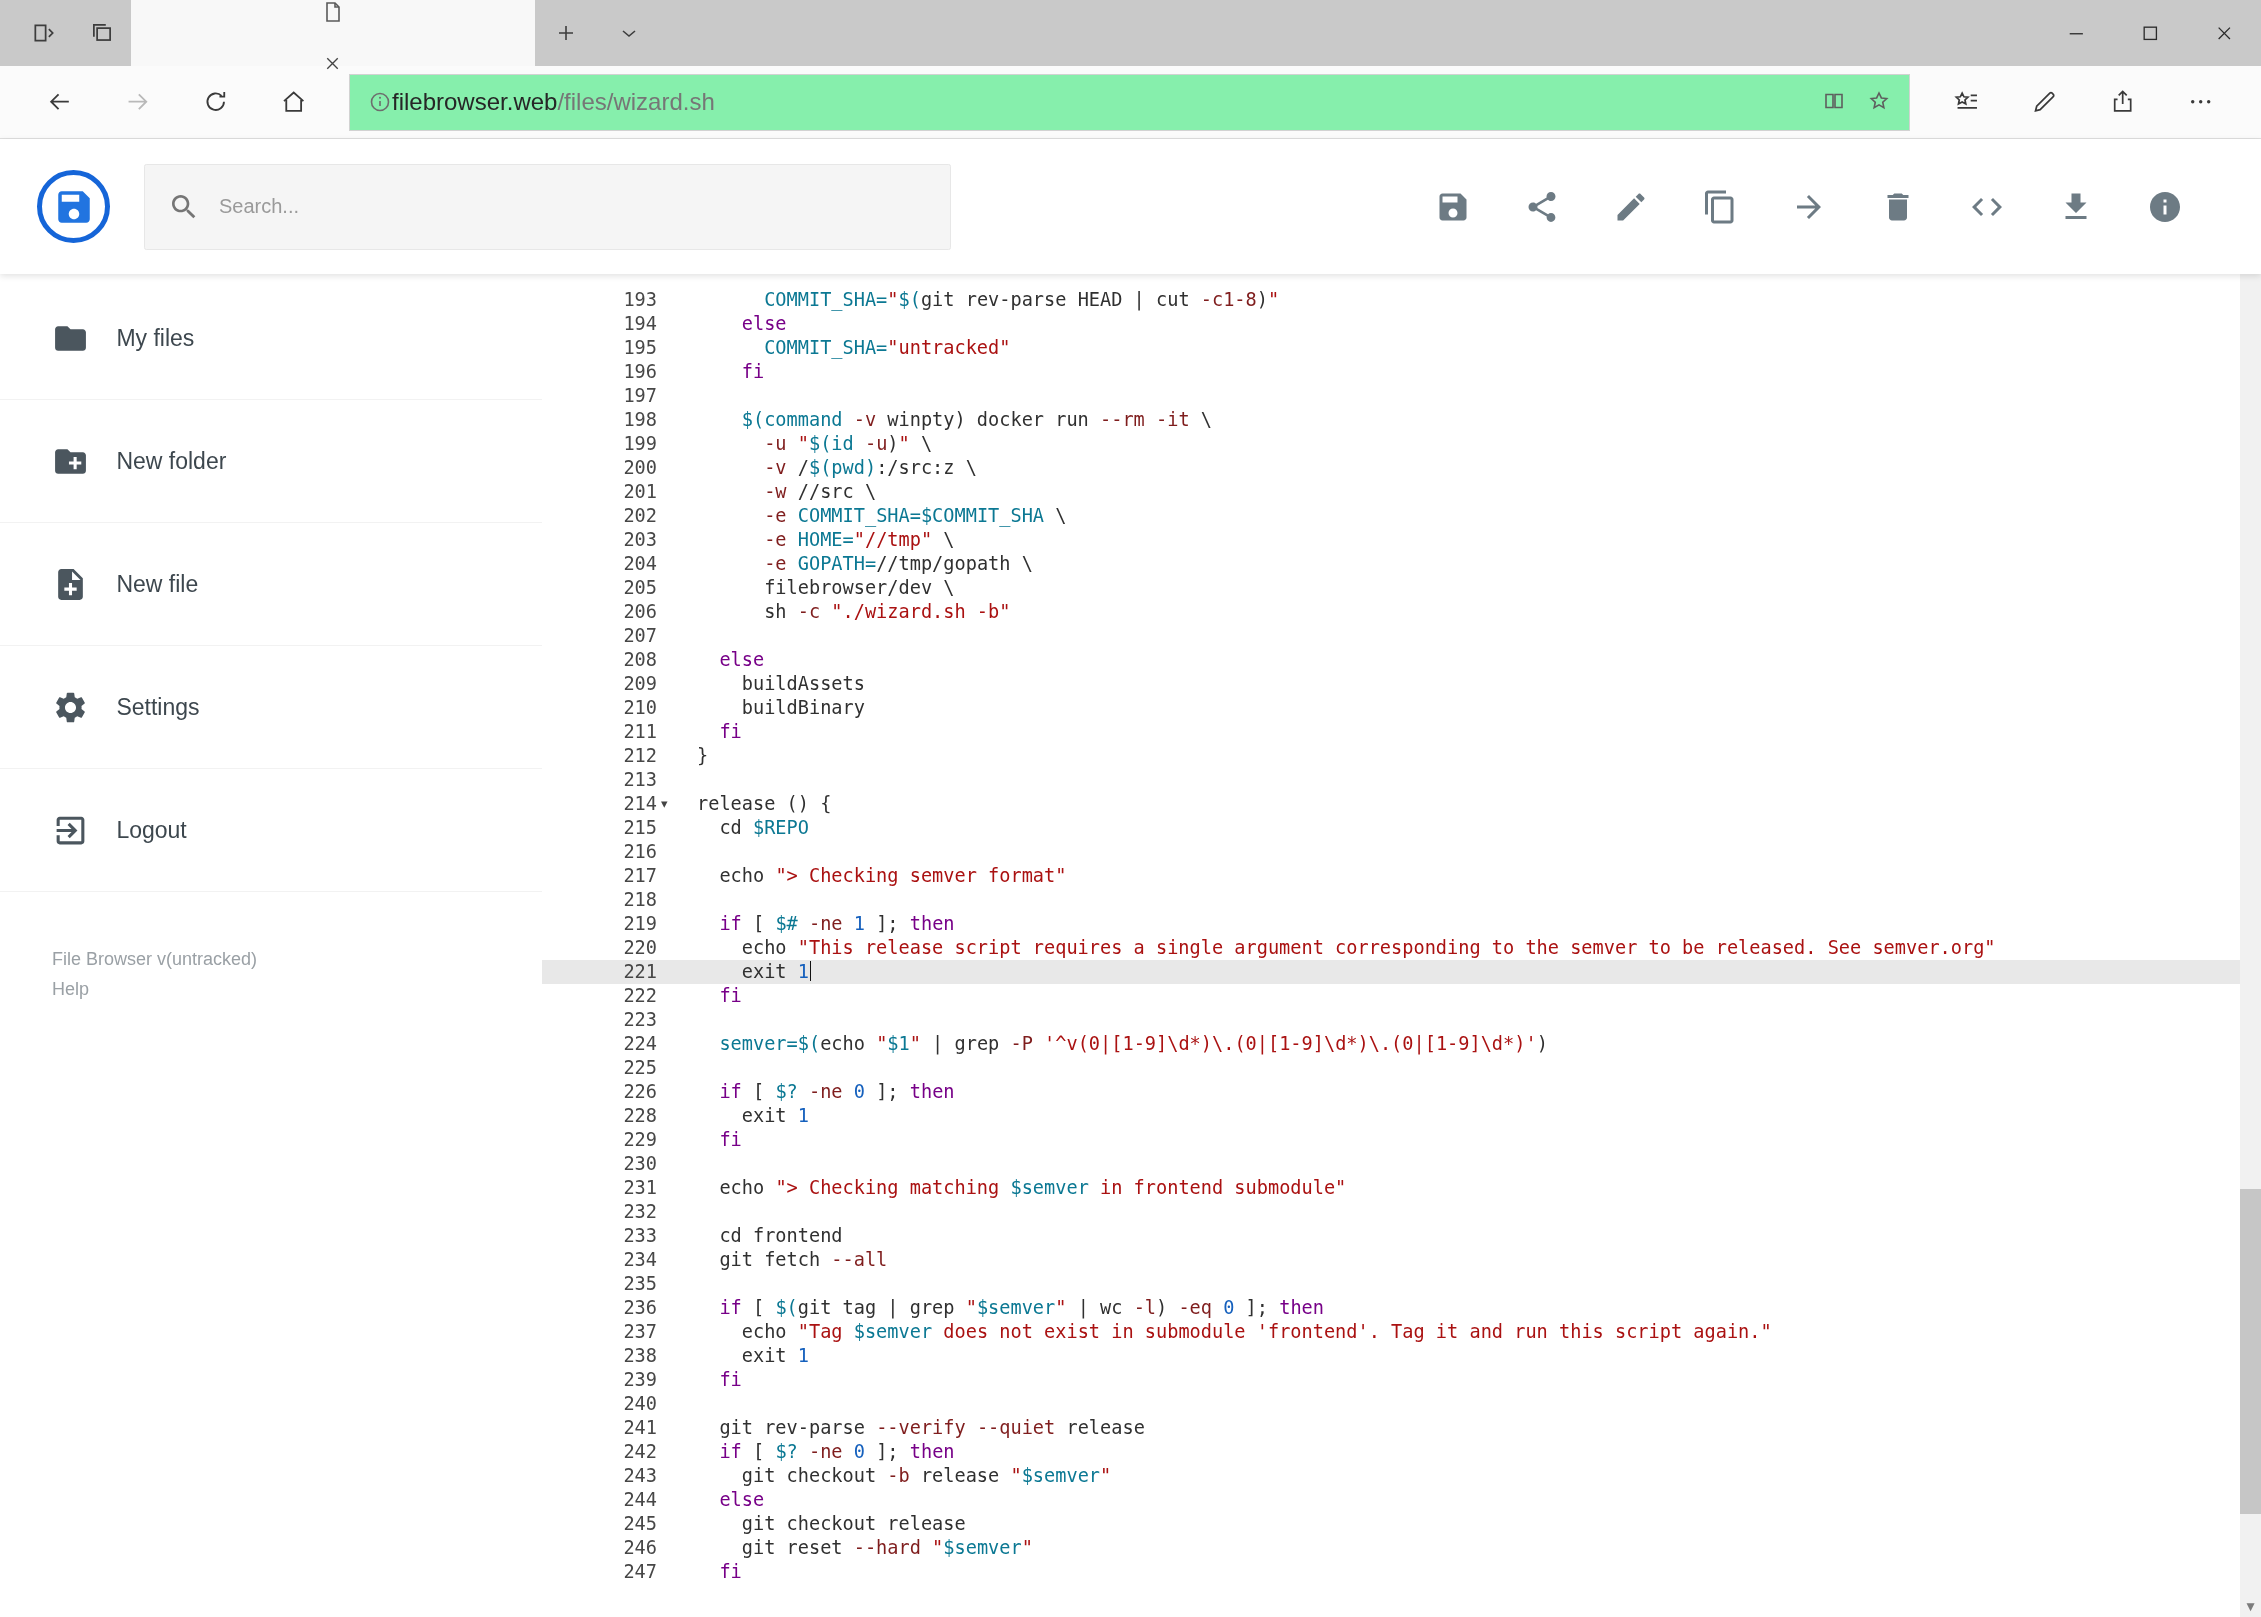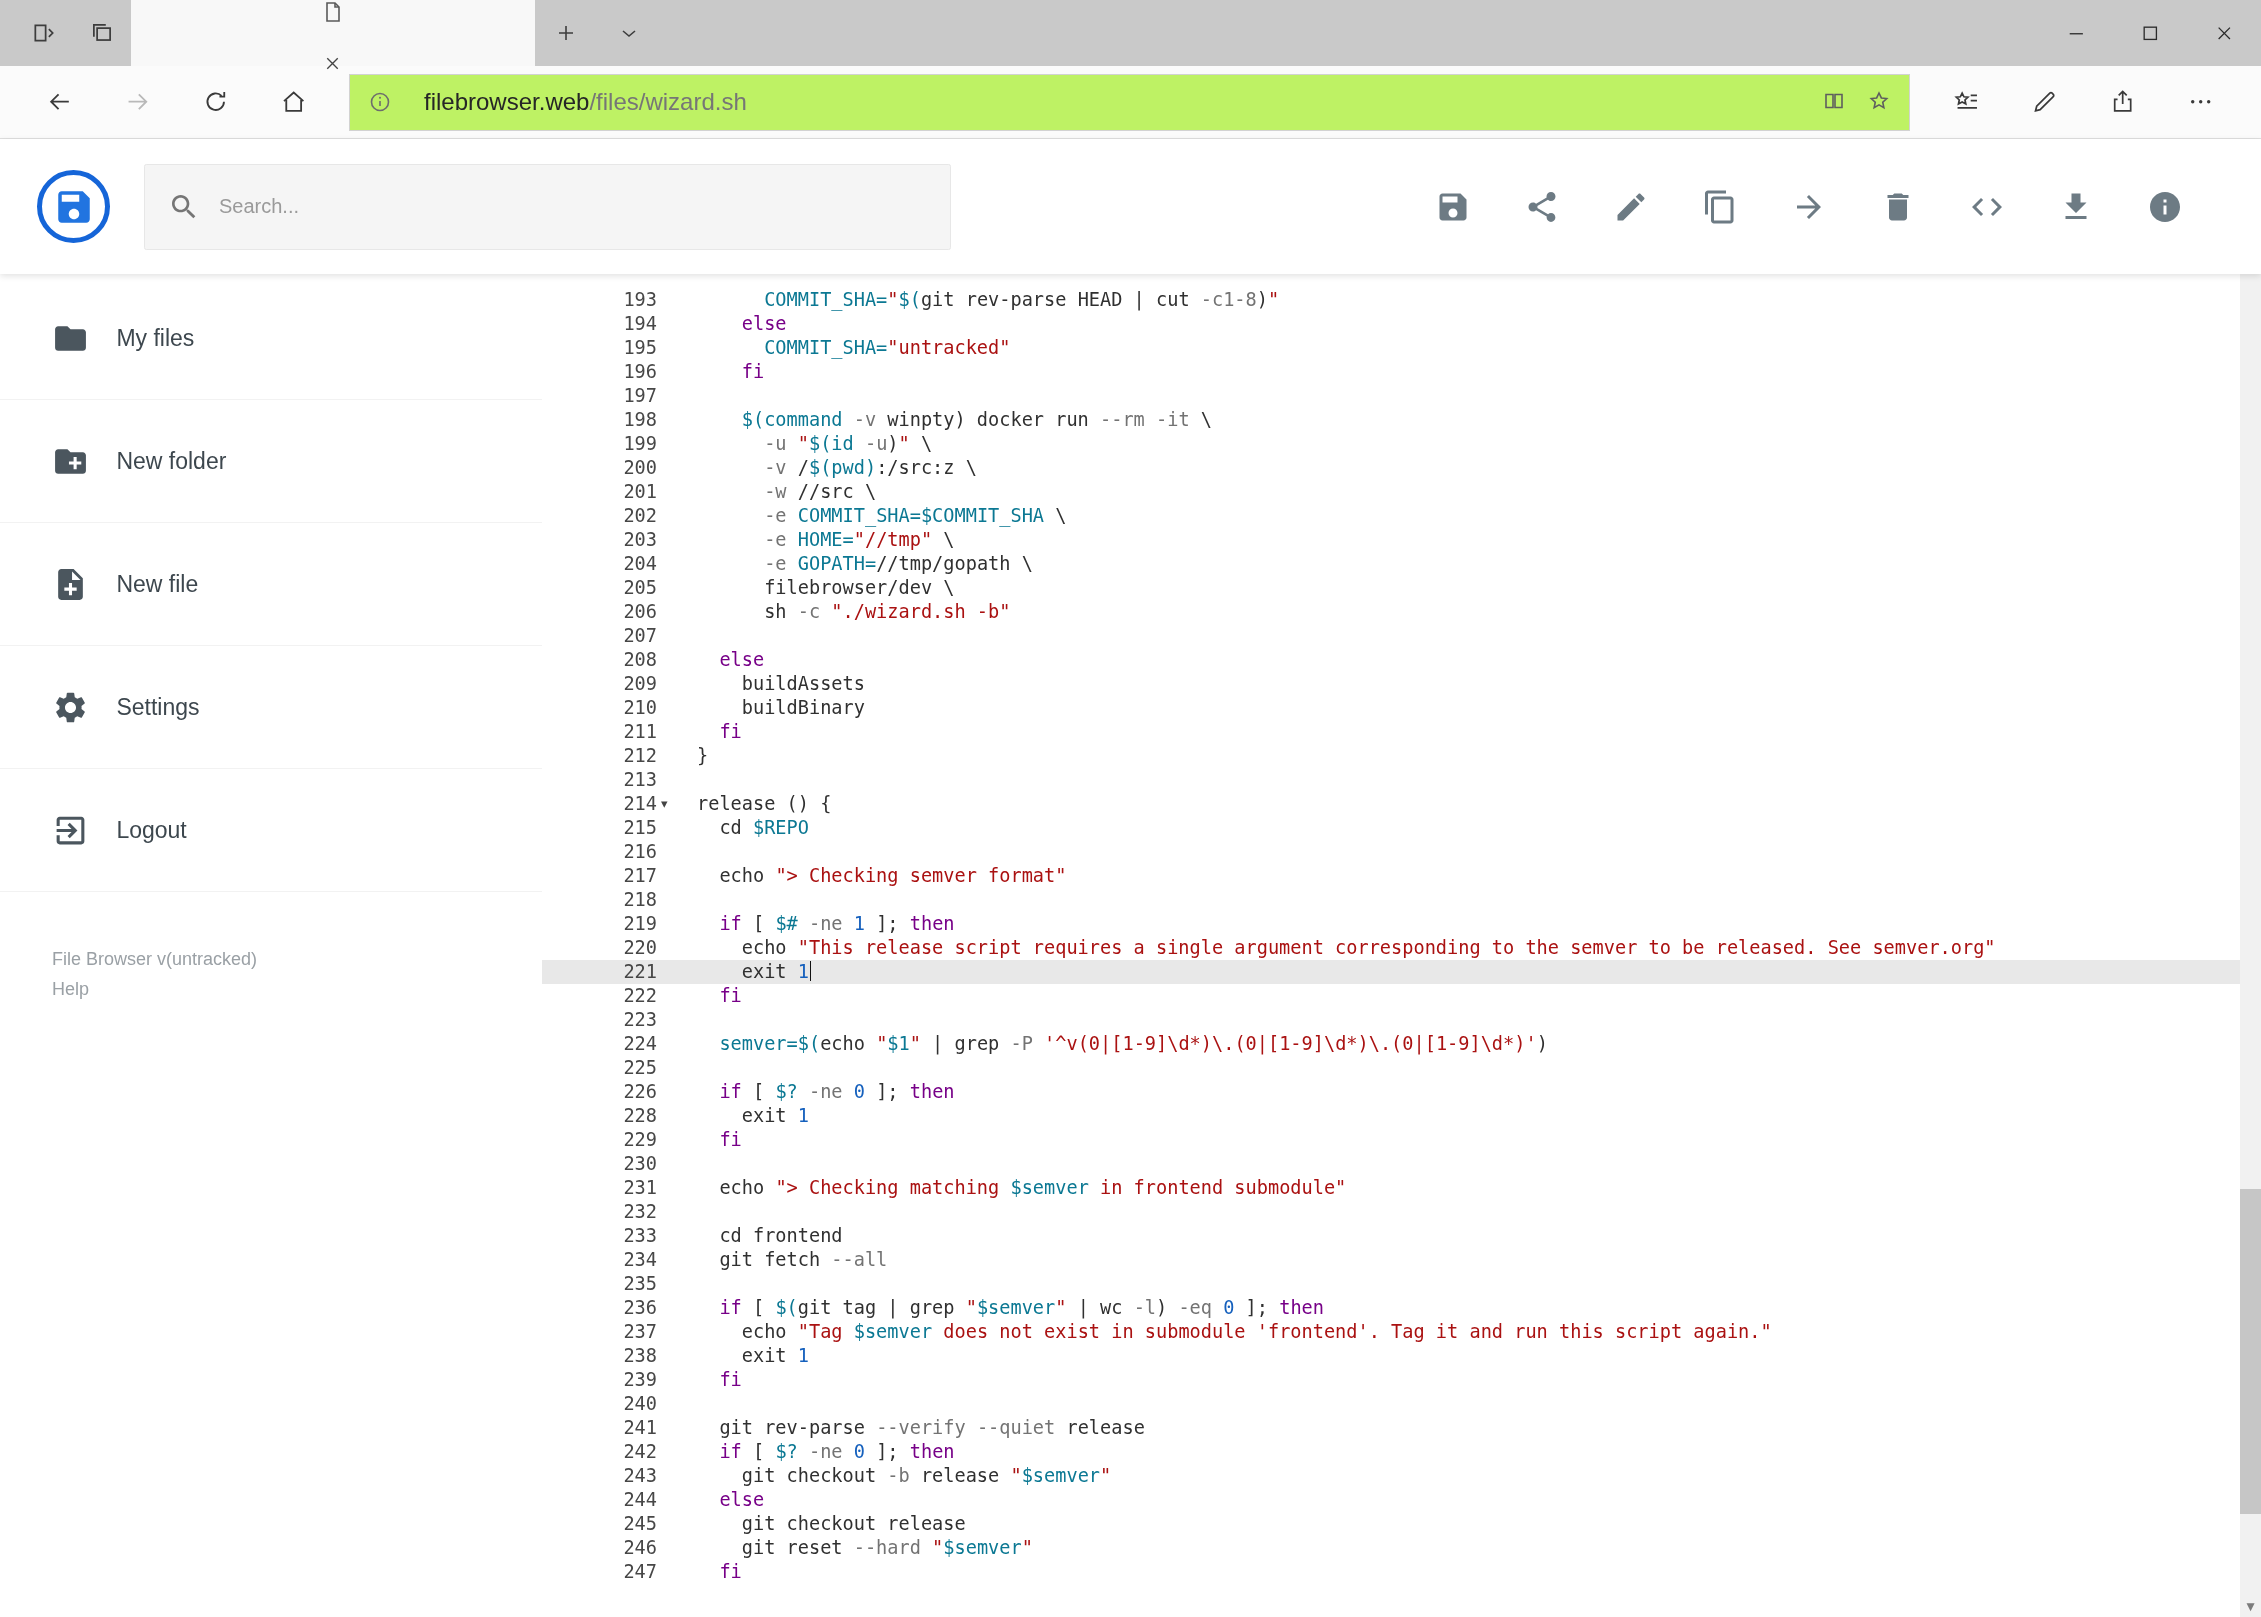--- a/index.html
+++ b/index.html
@@ -24,22 +24,22 @@
   .win-controls { margin-left:auto; display:flex; }
   .win-btn { width:74px; height:66px; display:flex; align-items:center; justify-content:center; color:#2b2b2b; }
   .win-btn svg { width:22.6px; height:22.6px; }
 
   
   .addressbar { height:73px; background:#fbfbfb; border-bottom:0.8px solid #e0e0e0;
                 display:flex; align-items:center; padding:0 21px; }
   .nav-btn { width:78px; height:73px; display:flex; align-items:center; justify-content:center; color:#3a3a3a; }
   .nav-btn.disabled { color:#b9b9b9; }
   .nav-btn svg { width:27.4px; height:27.4px; }
-  .urlbox { flex:1; height:57px; margin:0 18px 0 16px; background:#bef264; border:0.8px solid #d2d2d2;
-            display:flex; align-items:center; padding:0 18px; gap:32px; }
+  .urlbox { flex:1; height:57px; margin:0 18px 0 16px; background:#86efac; border:0.8px solid #d2d2d2;
+            display:flex; align-items:center; padding:0 18px; gap:0; }
   .urlbox svg { width:24px; height:24px; }
   .url-info { color:#6d6d6d; display:flex; }
   .url-text { flex:1; font-size:24px; white-space:nowrap; overflow:hidden; }
   .url-domain { color:#262626; }
   .url-path { color:#767676; }
   .url-side { color:#5e5e5e; display:flex; gap:21px; }
   .hub-btns { display:flex; }
   .hub-btn { width:78px; height:73px; display:flex; align-items:center; justify-content:center; color:#3a3a3a; }
   .hub-btn svg { width:27.4px; height:27.4px; }
 
@@ -77,21 +77,21 @@
   .row { height:24px; display:flex; position:relative; }
   .row.active { background:#e8e8e8; }
   .ln { width:115px; flex:none; text-align:right; color:#474747; line-height:24px; }
   .fold { position:absolute; left:119px; top:0; line-height:24px; font-size:13px; color:#444;
           font-family:"DejaVu Sans", sans-serif; }
   .cl { padding-left:40px; white-space:pre; line-height:24px; color:#303030; }
   .tk-p { color:#303030; }
   .tk-k { color:#770088; }
   .tk-v { color:#0b7893; }
   .tk-s { color:#aa1111; }
-  .tk-o { color:#737373; }
+  .tk-o { color:#7f1d1d; }
   .tk-n { color:#1560bd; }
   .caret { display:inline-block; width:1.6px; height:20px; background:#111; vertical-align:-3.2px; margin-left:0.8px; }
 
   
   .scrollbar { position:absolute; right:0; top:140px; bottom:0; width:21px; background:#f1f1f1; }
   .sb-arrow { height:22.6px; display:flex; align-items:center; justify-content:center;
               color:#7b7b7b; font-size:10.5px; font-family:"DejaVu Sans",sans-serif; }
   .sb-down { position:absolute; bottom:0; left:0; right:0; }
   .sb-thumb { position:absolute; left:0; right:0; top:71%; height:22%; background:#c6c6c6; }
 </style>

